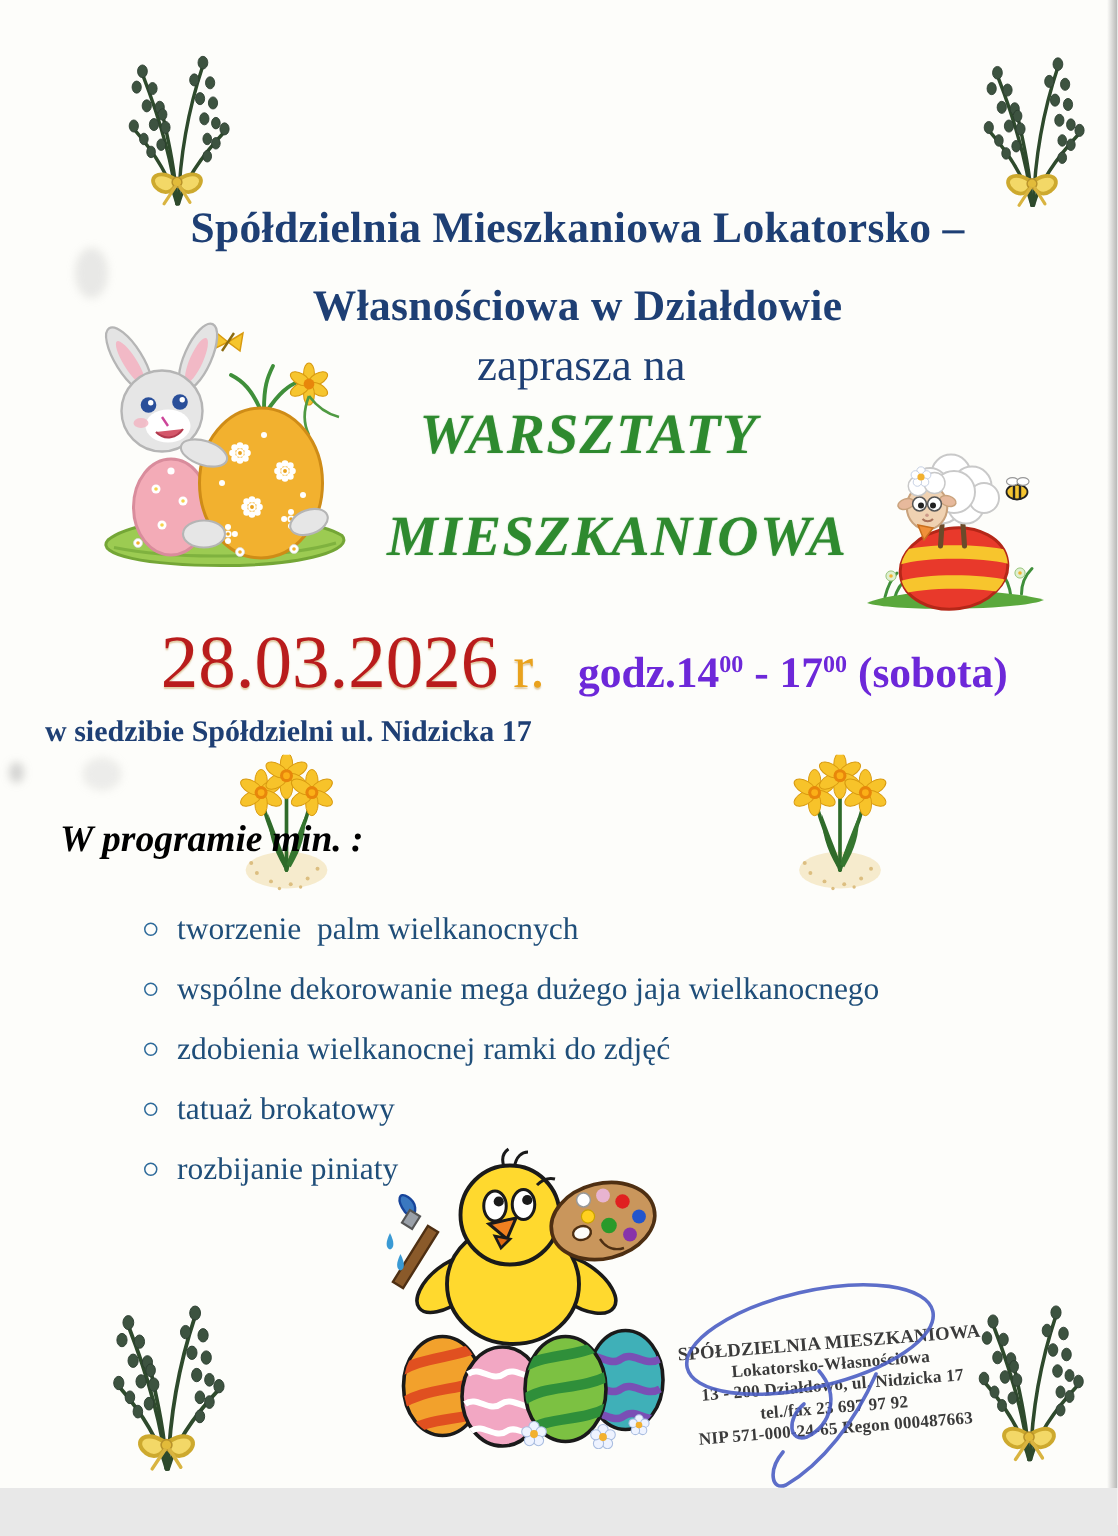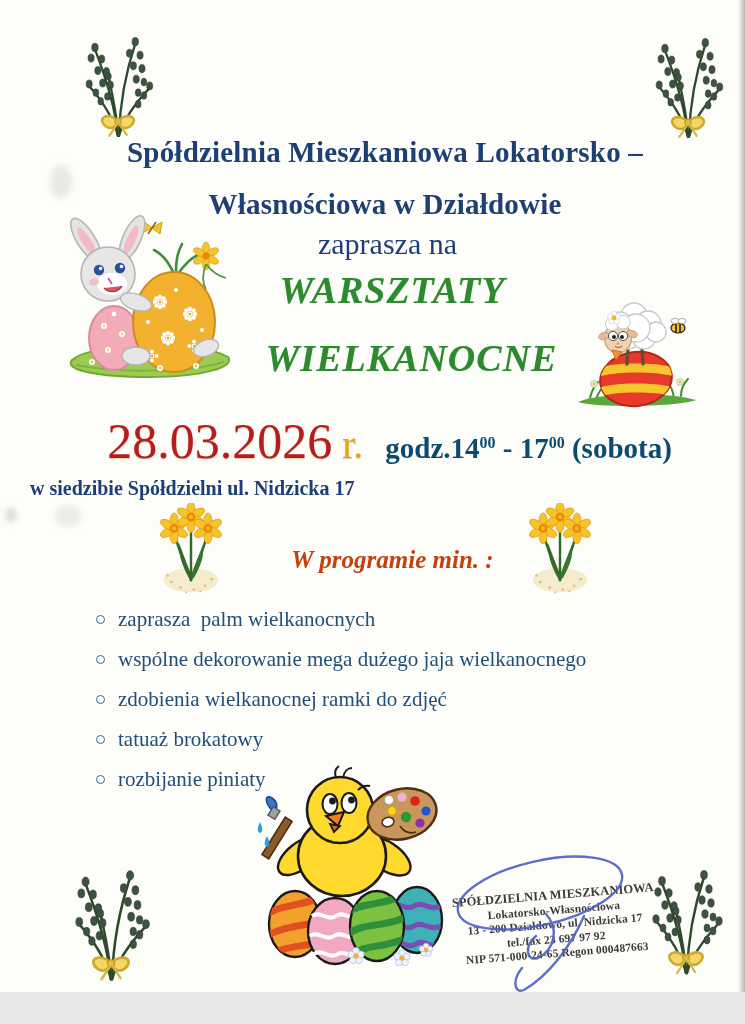--- a/index.html
+++ b/index.html
@@ -38,32 +38,32 @@
     text-shadow:0 0 1px rgba(46,138,47,.4); }
   .big-title.l1 { left:40px; right:0; top:268px; }
   .big-title.l2 { left:78px; right:0; top:336px; }
 
   .date-row { position:absolute; left:34px; right:0; top:412px; display:flex;
     justify-content:center; align-items:baseline; white-space:pre; }
   .date-gold { color:#b91c1c; font-size:50px; font-weight:normal;
     text-shadow:0 1px 1px rgba(170,110,0,.35); }
   .date-r { color:#e9a21d; font-size:40px; margin-left:10px;
     text-shadow:0 1px 1px rgba(170,110,0,.35); }
-  .date-red { color:#0c4a6e; font-size:29px; font-weight:bold; margin-left:22px; }
+  .date-red { color:#6d28d9; font-size:29px; font-weight:bold; margin-left:22px; }
   .date-red sup { font-size:16px; vertical-align:10px; }
 
   .venue { position:absolute; left:30px; right:0; top:477px; text-align:left;
     color:#1e3f74; font-size:20px; font-weight:bold; }
 
   .daffodil { position:absolute; width:86px; height:94px; }
   .daffodil.left  { left:148px; top:503px; }
   .daffodil.right { left:517px; top:503px; }
 
-  .program-heading { position:absolute; left:40px; right:0; top:546px; text-align:center;
-    color:#c2410c; font-size:25px; font-weight:bold; font-style:italic; }
+  .program-heading { position:absolute; left:40px; right:0; top:546px; text-align:left;
+    color:#000000; font-size:25px; font-weight:bold; font-style:italic; }
 
   .program-list { position:absolute; left:96px; top:608px; list-style:none; }
   .program-list li { display:flex; align-items:center; margin-bottom:17px;
     color:#1f4e79; font-size:21px; height:23px; }
   .bullet-circle { display:inline-block; width:9px; height:9px; border-radius:50%;
     border:1.7px solid #2d6a9a; margin-right:13px; flex:0 0 auto; }
   .program-list li span.item-text { white-space:pre-wrap; }
 
   .chick { position:absolute; left:240px; top:756px; width:210px; height:210px; }
 
@@ -341,21 +341,21 @@
         <circle cx="140" cy="156" r="3"></circle>
     </g>
     <g fill="#f2b12f">
         <circle cx="36" cy="152" r="1.2"></circle>
         <circle cx="104" cy="158" r="1.2"></circle>
         <circle cx="140" cy="156" r="1.2"></circle>
       </g>
   </svg>
 
   <div class="big-title l1">WARSZTATY</div>
-  <div class="big-title l2">WIELKANOCNE</div>
+  <div class="big-title l2">MIESZKANIOWA</div>
 
   <svg class="sheep" viewBox="0 0 132 128">
     <defs>
         <clipPath id="eggclip">
           <ellipse cx="66" cy="99" rx="36" ry="27" transform="rotate(-8 66 99)"></ellipse>
         </clipPath>
       </defs>
     <g stroke="#3f8f3a" stroke-width="2" fill="none" stroke-linecap="round">
       <path d="M20 118 C22 110 24 106 28 102"></path>
         <path d="M26 120 C28 112 31 108 36 105"></path>
@@ -440,21 +440,21 @@
     </svg>
   <svg class="daffodil right">
       <use href="#daffodil-sym"></use>
     </svg>
 
   <div class="program-heading">W programie min. :</div>
 
   <ul class="program-list">
     <li>
         <span class="bullet-circle"></span>
-        <span class="item-text">zaprasza  palm wielkanocnych</span>
+        <span class="item-text">tworzenie  palm wielkanocnych</span>
       </li>
     <li>
         <span class="bullet-circle"></span>
         <span class="item-text">wspólne dekorowanie mega dużego jaja wielkanocnego</span>
       </li>
     <li>
         <span class="bullet-circle"></span>
         <span class="item-text">zdobienia wielkanocnej ramki do zdjęć</span>
       </li>
     <li>

